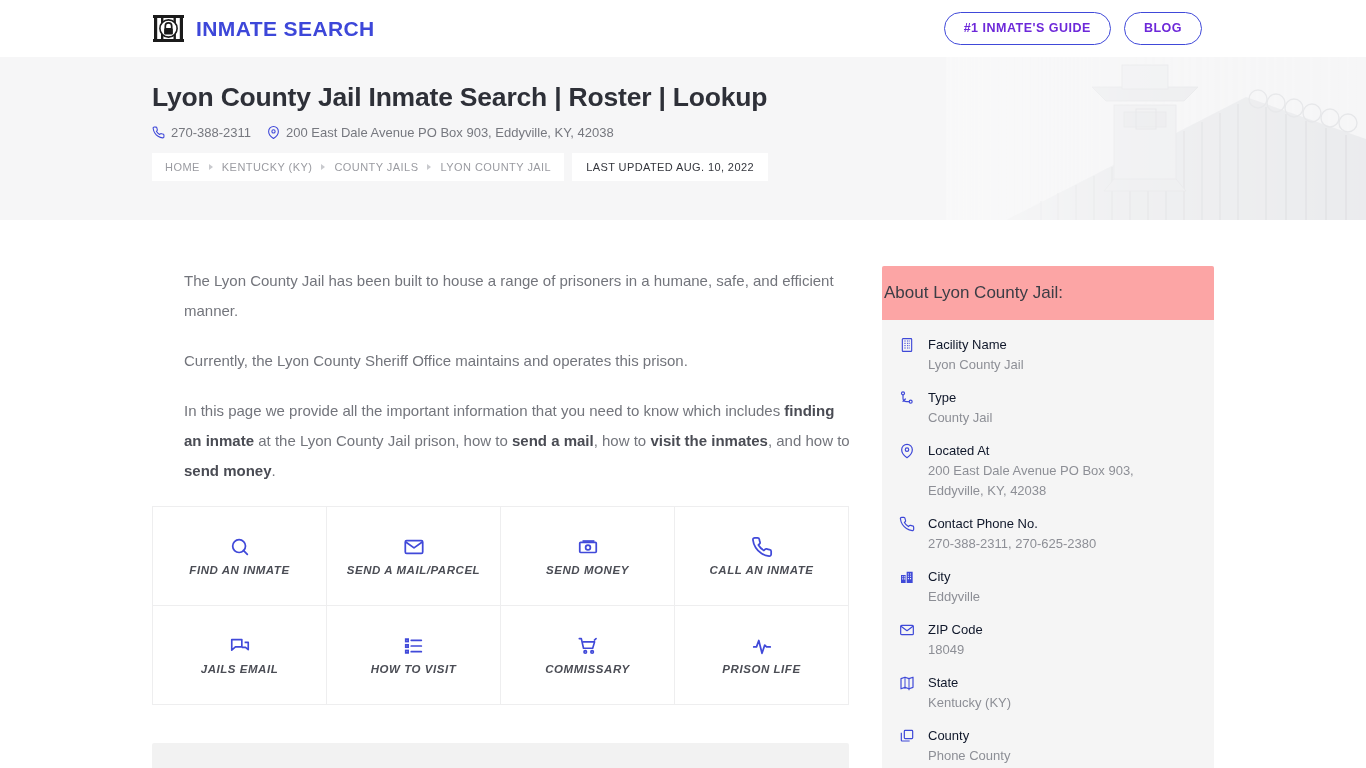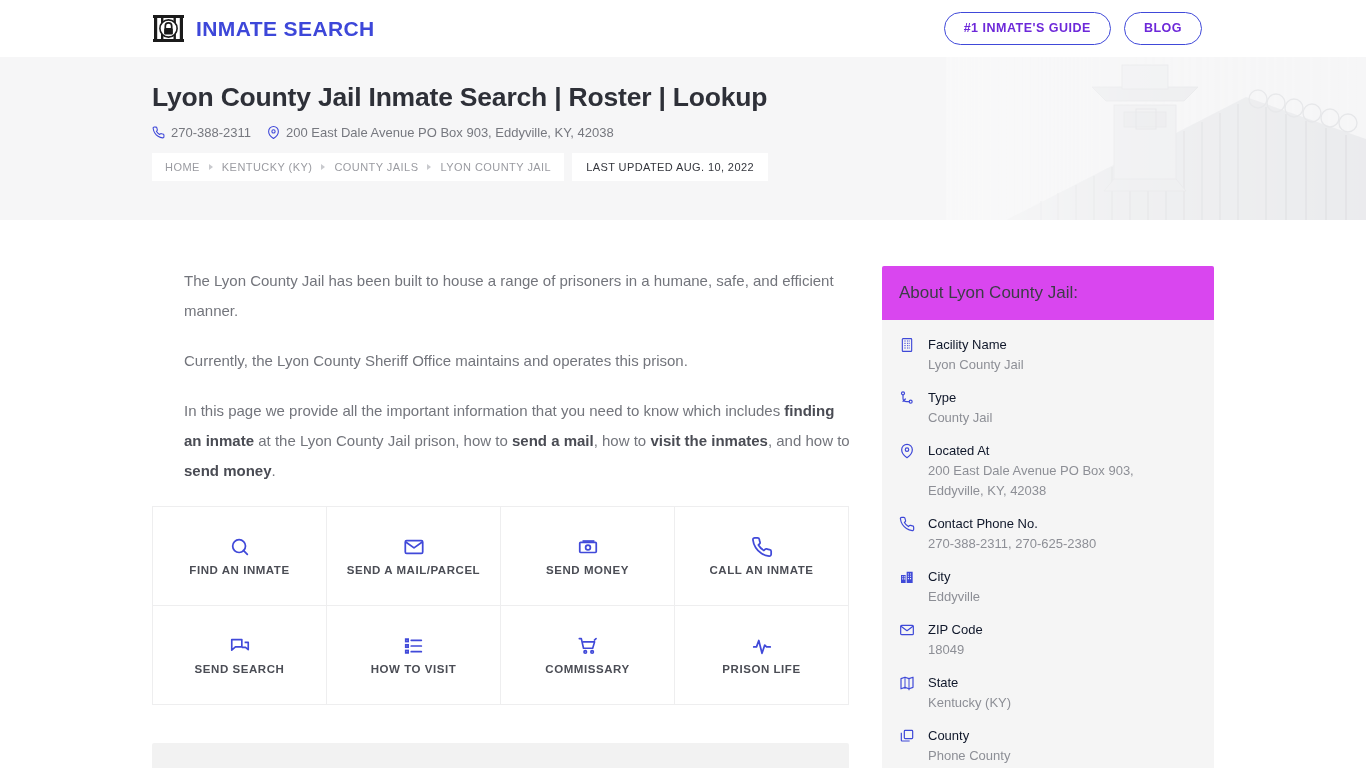--- a/index.html
+++ b/index.html
@@ -151,20 +151,21 @@
     border-bottom: 1px solid #eeeeef;
     height: 99px;
     display: flex;
     flex-direction: column;
     align-items: center;
     justify-content: center;
     gap: 6px;
     text-decoration: none;
     cursor: pointer;
     background: #fff;
+    font-style: italic;
   }
   .tile .ti { color: #4049d9; display: block; height: 22px; }
   .tile .tl {
     font-size: 11.5px;
     letter-spacing: .55px;
     color: #4b4d55;
     font-weight: bold;
     text-align: center;
     white-space: nowrap;
   }
@@ -180,22 +181,22 @@
   
   .sidebar {
     width: 332px;
     flex: none;
     background: #f5f5f5;
     align-self: flex-start;
     border-radius: 2px;
     overflow: hidden;
   }
   .sb-head {
-    background: #d946ef;
-    padding: 17px 20px 17px 17px;
+    background: #fca5a5;
+    padding: 17px 20px 17px 2px;
     font-size: 17px;
     color: #3b3d45;
   }
   .sb-body { padding: 15px 18px 16px 17px; }
   .sb-row {
     display: flex;
     gap: 11px;
     margin-bottom: 13px;
   }
   .sb-row:last-child { margin-bottom: 4px; }
@@ -377,21 +378,21 @@
         </span>
         <span class="tl">CALL AN INMATE</span>
       </a>
       <a class="tile" href="#">
         <span class="ti">
           <svg width="22" height="22" viewBox="0 0 24 24" fill="none" stroke="currentColor" stroke-width="1.8" stroke-linejoin="round">
               <path d="M3 5h11v8H7l-4 3.5V5z"></path>
               <path d="M17 8h4v8l-3-2.5h-4"></path>
             </svg>
         </span>
-        <span class="tl">SEND SEARCH</span>
+        <span class="tl">JAILS EMAIL</span>
       </a>
       <a class="tile" href="#">
         <span class="ti">
           <svg width="22" height="22" viewBox="0 0 24 24" fill="none" stroke="currentColor" stroke-width="1.9" stroke-linecap="round">
               <rect x="3" y="4.5" width="2.6" height="2.6"></rect>
               <rect x="3" y="10.7" width="2.6" height="2.6"></rect>
               <rect x="3" y="16.9" width="2.6" height="2.6"></rect>
               <path d="M9 5.8h11M9 12h11M9 18.2h11"></path>
             </svg>
         </span>

